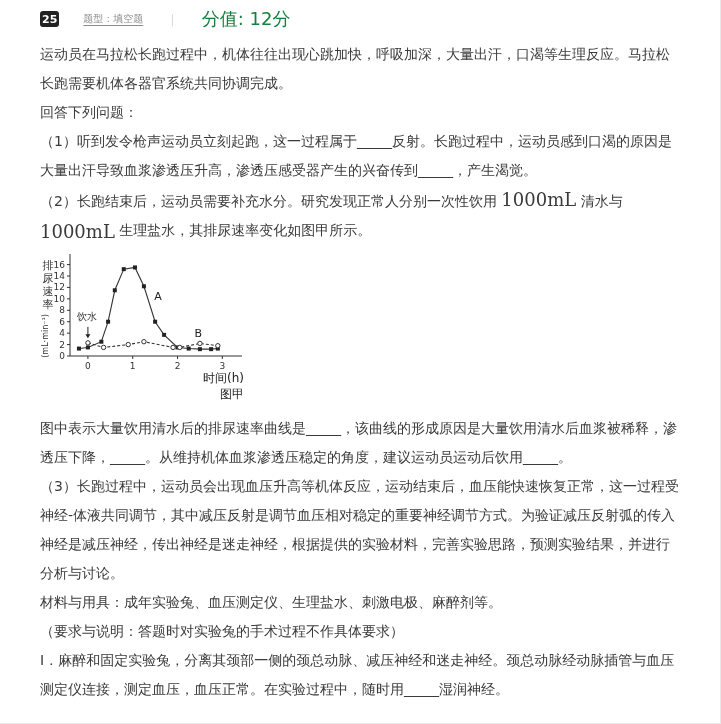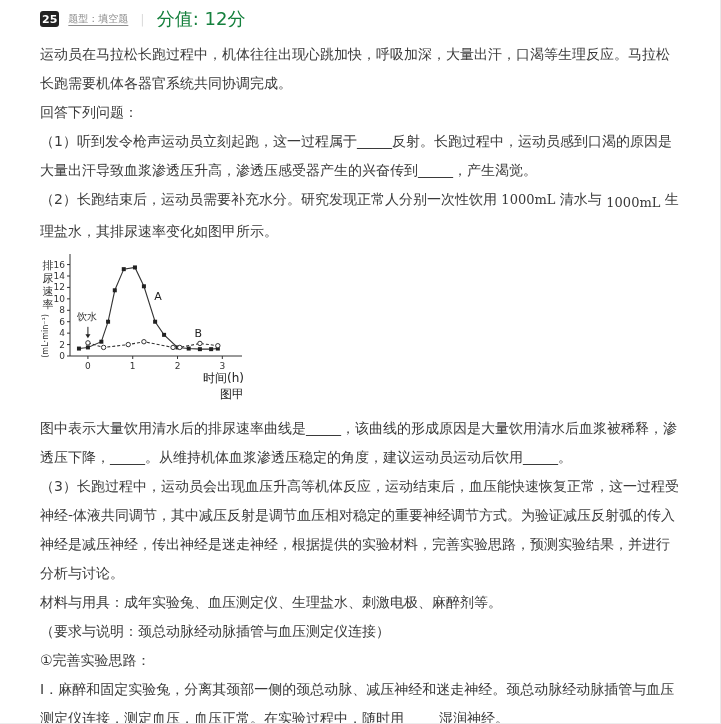--- a/index.html
+++ b/index.html
@@ -10,35 +10,35 @@
     width: 721px;
     height: 724px;
     background: #fff;
     border-right: 1px solid #e8e8e8;
     border-bottom: 1px solid #ededed;
     overflow: hidden;
     padding: 8px 40px 10px 40px;
     color: #3a3a3a;
   }
   
-  .q-header { display: flex; align-items: center; height: 22px; margin-bottom: 10px; }
+  .q-header { display: flex; align-items: center; height: 22px; margin-bottom: 10px; gap: 15px; }
   .q-badge {
     min-width: 18px; height: 16px; padding: 0 2px;
     background: #222; color: #fff;
     border-radius: 3px; font-size: 11px; font-weight: bold;
     display: flex; align-items: center; justify-content: center;
     margin-right: 9px;
   }
   .q-type { color: #8c8c8c; font-size: 10px; text-decoration: underline; text-underline-offset: 3px; }
   .q-divider { color: #ddd; font-size: 13px; margin: 0 12px; }
   .q-score { color: #15803d; font-size: 18px; }
   
   .q-body { font-size: 14px; line-height: 29px; color: #3a3a3a; }
   .q-body p { margin: 0; }
-  .serif-num { font-family: "DejaVu Serif", "Liberation Serif", serif; font-size: 13px; }
+  .serif-num { font-family: "DejaVu Serif", "Liberation Serif", serif; font-size: 18px; }
   .serif-num.sub { vertical-align: -3px; }
   
   .figure { width: 224px; margin: 6px 0 12px 0; }
   .figure svg { display: block; }
   .fig-xlabel, .fig-title {
     width: 204px; padding-left: 30px;
     text-align: right; font-size: 12px; color: #222; line-height: 16px;
   }
 </style>
 </head>
@@ -125,19 +125,18 @@
           <line x1="47.92" y1="74.85714285714286" x2="47.92" y2="83.28571428571428" stroke="#222" stroke-width="1"></line>
           <polygon points="45.42,82.28571428571428 50.42,82.28571428571428 47.92,86.28571428571428" fill="#222"></polygon>
         </svg>
       <div class="fig-xlabel">时间(h)</div>
       <div class="fig-title">图甲</div>
     </div>
 
     <p>图中表示大量饮用清水后的排尿速率曲线是_____，该曲线的形成原因是大量饮用清水后血浆被稀释，渗透压下降，_____。从维持机体血浆渗透压稳定的角度，建议运动员运动后饮用_____。</p>
     <p>（3）长跑过程中，运动员会出现血压升高等机体反应，运动结束后，血压能快速恢复正常，这一过程受神经-体液共同调节，其中减压反射是调节血压相对稳定的重要神经调节方式。为验证减压反射弧的传入神经是减压神经，传出神经是迷走神经，根据提供的实验材料，完善实验思路，预测实验结果，并进行分析与讨论。</p>
     <p>材料与用具：成年实验兔、血压测定仪、生理盐水、刺激电极、麻醉剂等。</p>
-    <p>（要求与说明：颈总动脉经动脉插管与血压测定仪连接）</p>
-    <p>①完善实验思路：</p>
+    <p>（要求与说明：答题时对实验兔的手术过程不作具体要求）</p>
     <p>Ⅰ．麻醉和固定实验兔，分离其颈部一侧的颈总动脉、减压神经和迷走神经。颈总动脉经动脉插管与血压测定仪连接，测定血压，血压正常。在实验过程中，随时用_____湿润神经。</p>
 
   </div>
 
 </div>
 
 </body></html>

